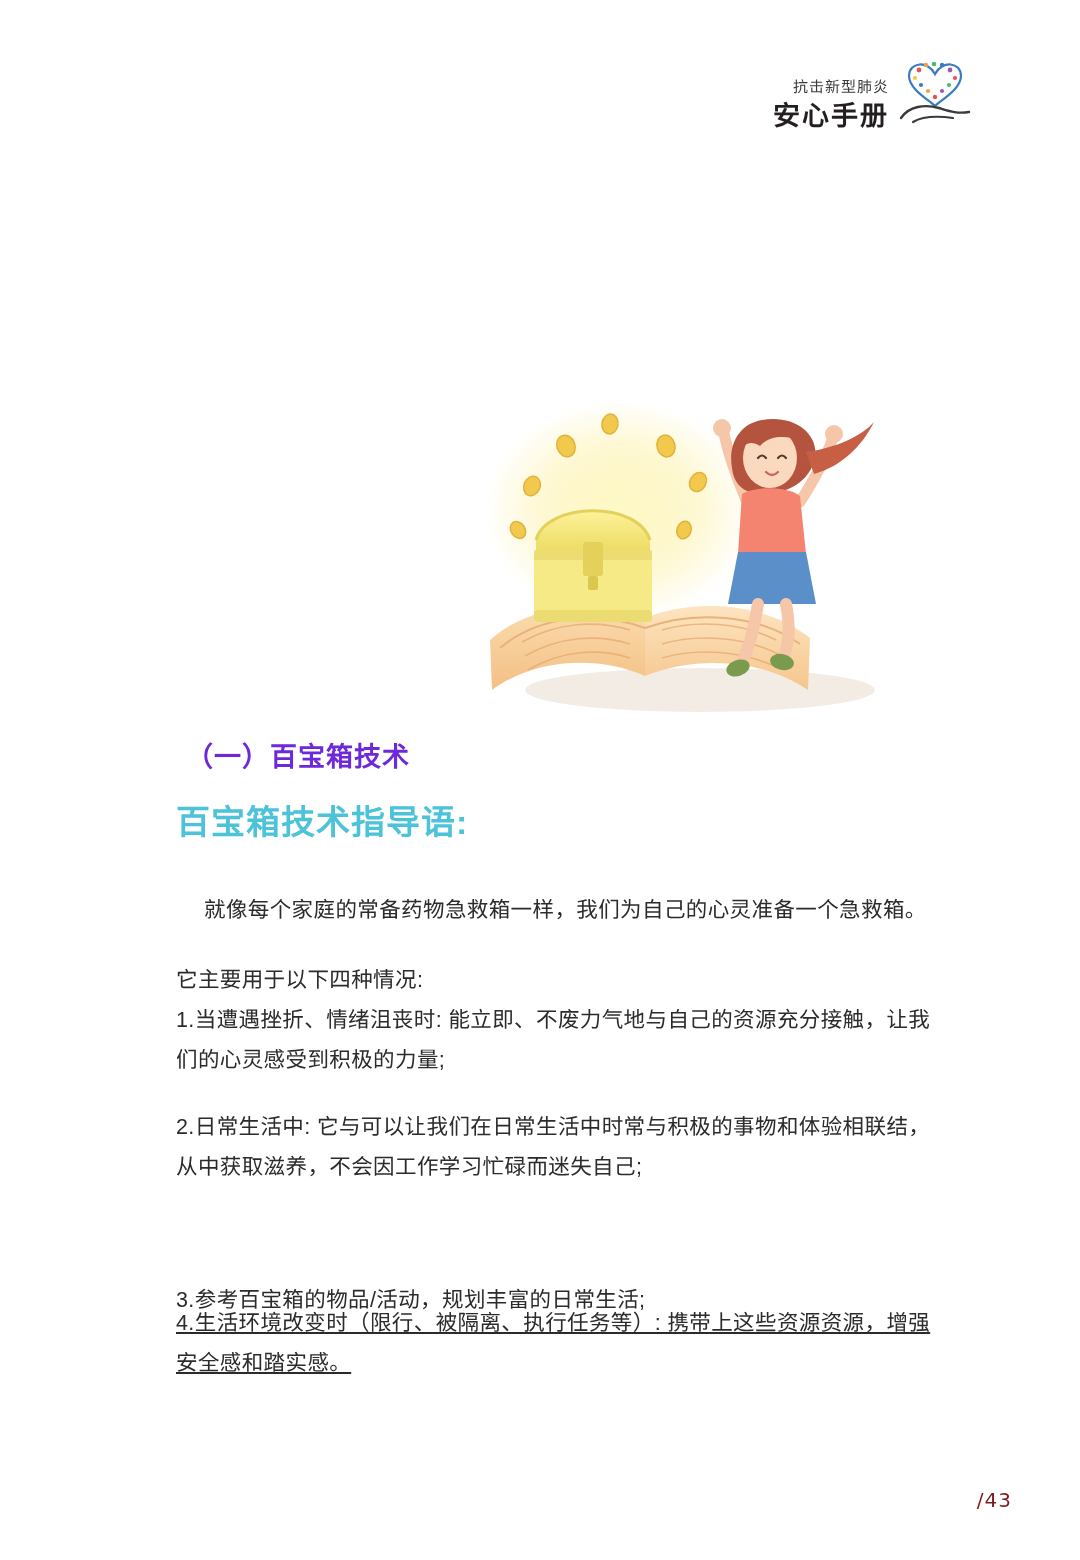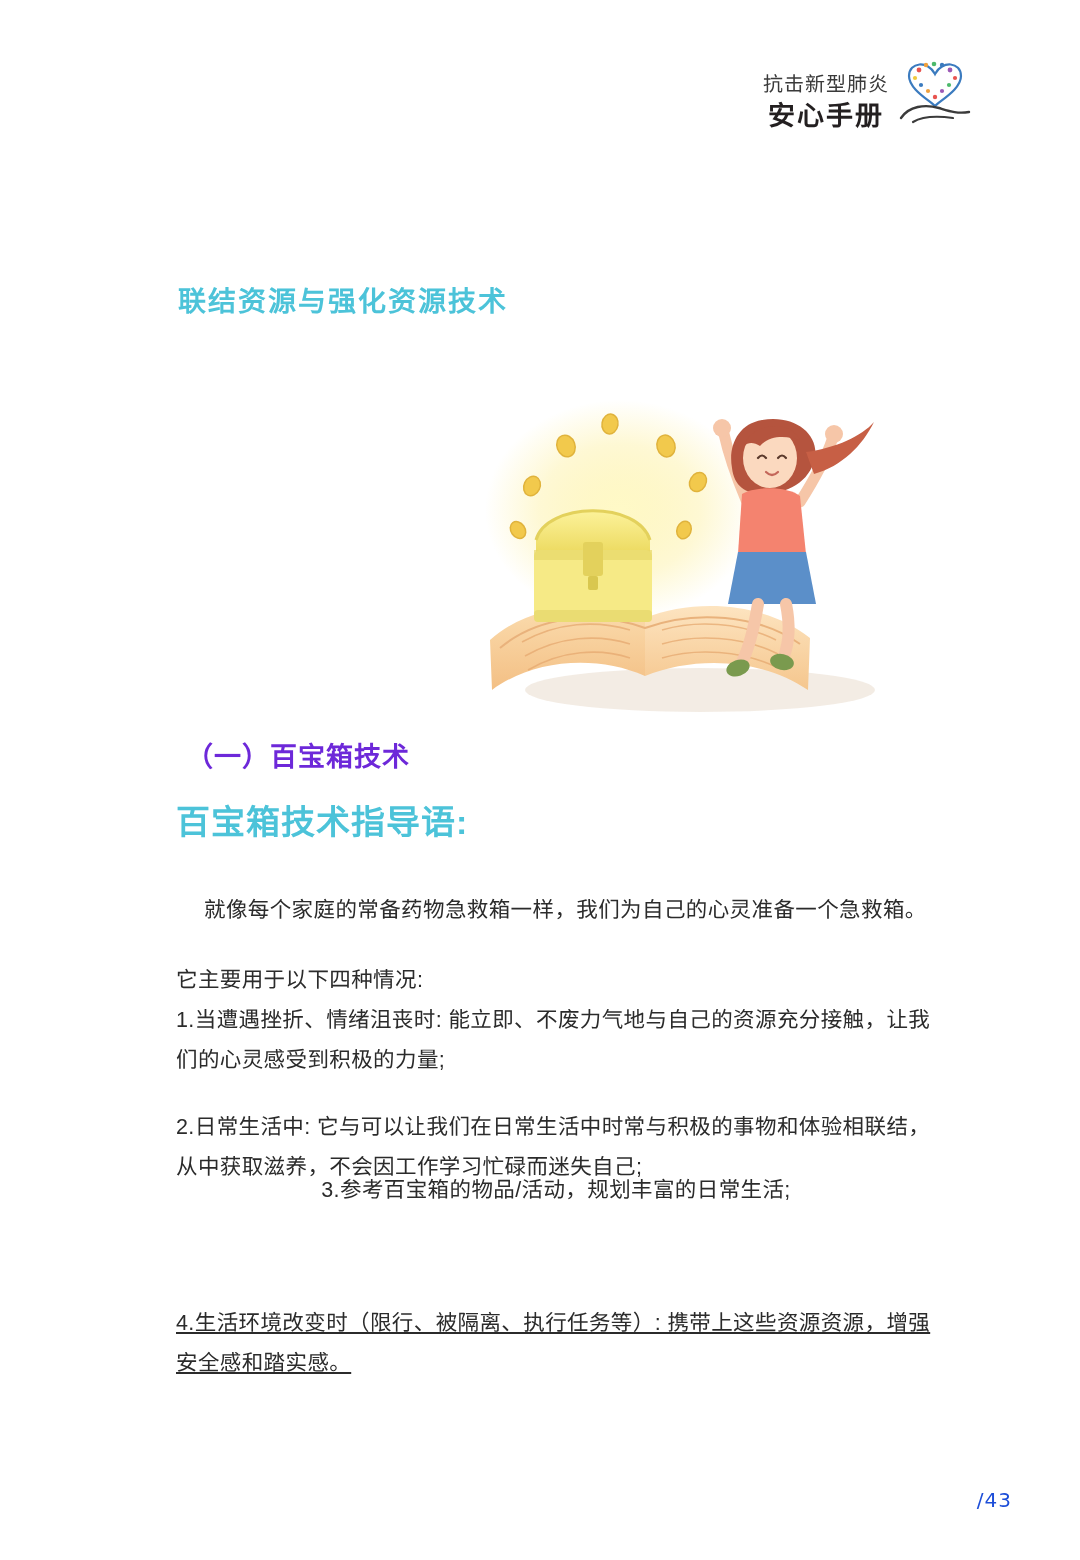--- a/index.html
+++ b/index.html
@@ -23,21 +23,21 @@
     right: 105px;
     display: flex;
     align-items: flex-end;
     gap: 6px;
   }
   .header-logo-text {
     text-align: right;
     line-height: 1;
   }
   .header-logo-small {
-    font-size: 20px;
+    font-size: 15px;
     color: #3a3a3a;
     letter-spacing: 1px;
     display: block;
     margin-bottom: 9px;
     font-weight: 500;
     text-align: right;
   }
   .header-logo-big {
     font-size: 27px;
     color: #231f20;
@@ -111,30 +111,30 @@
     left: 176px;
     width: 760px;
     font-size: 21.5px;
     line-height: 40px;
     color: #2b2b2b;
     letter-spacing: 0.4px;
   }
   .p1 { top: 868px; margin-left: 28px; }
   .p2 { top: 938px; }
   .p3 { top: 1085px; }
-  .p4 { top: 1148px; text-align: center; }
+  .p4 { top: 1258px; }
   .p5 { top: 1281px; text-decoration: underline; }
 
   
   .page-number {
     position: absolute;
     right: 68px;
     bottom: 48px;
     font-size: 20px;
-    color: #1d4ed8;
+    color: #7f1d1d;
     letter-spacing: 1px;
     font-family: "DejaVu Sans", sans-serif;
   }
 </style>
 </head>
 <body>
 
 <div class="header-logo">
   <div class="header-logo-text">
     <span class="header-logo-small">抗击新型肺炎</span>
@@ -159,21 +159,20 @@
         <circle cx="47" cy="47" r="2.1" fill="#9b59b6"></circle>
         <circle cx="40" cy="53" r="2.2" fill="#e8534f"></circle>
       </g>
       <path d="M6 74 C14 62, 30 60, 44 64 C54 67, 62 70, 74 68" fill="none" stroke="#3b3b3b" stroke-width="2.4" stroke-linecap="round"></path>
       <path d="M18 78 C28 72, 44 72, 58 74" fill="none" stroke="#3b3b3b" stroke-width="2.2" stroke-linecap="round"></path>
     </svg>
   </div>
 </div>
 
 <div class="title-block">
-  <h2 class="chapter-title">联结资源与强化资源技术</h2>
 </div>
 
 <div class="illustration">
   <svg viewBox="0 0 470 350" width="470" height="350" aria-hidden="true">
     <defs>
       <radialGradient id="glow" cx="50%" cy="50%" r="50%">
         <stop offset="0%" stop-color="#fff9c4" stop-opacity="0.95"></stop>
         <stop offset="60%" stop-color="#fdf0a0" stop-opacity="0.45"></stop>
         <stop offset="100%" stop-color="#fdf0a0" stop-opacity="0"></stop>
       </radialGradient>

